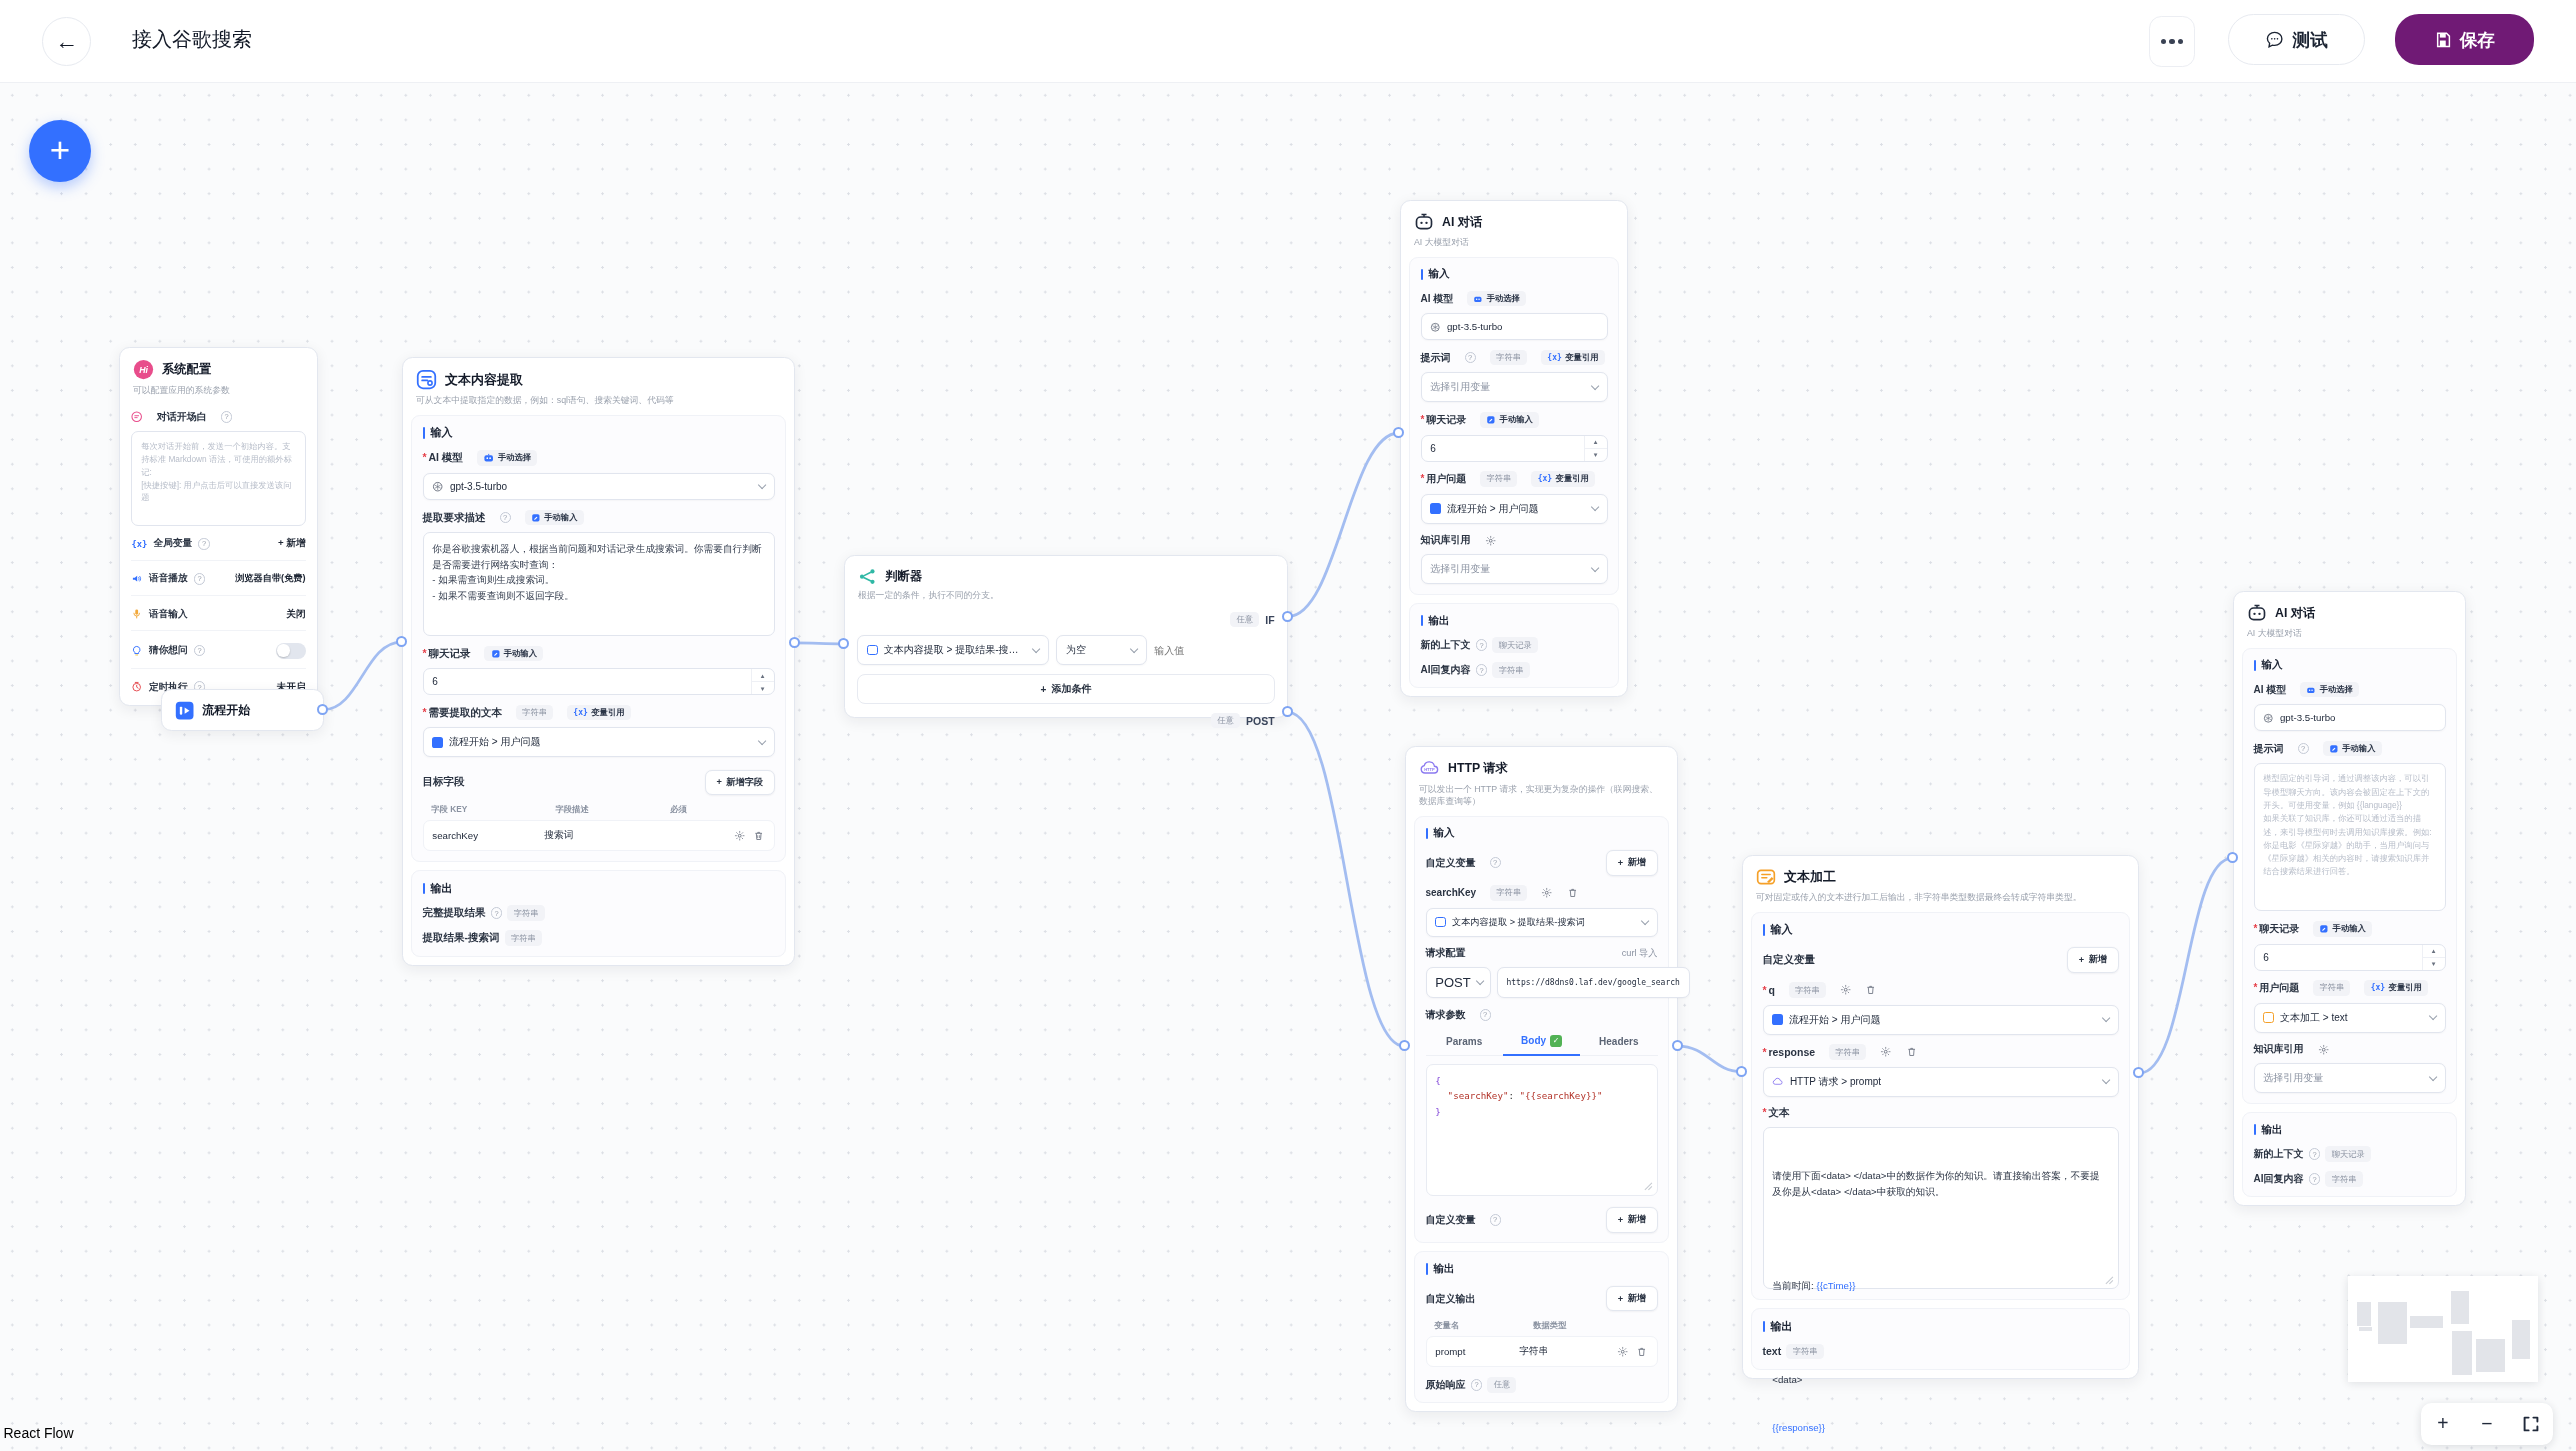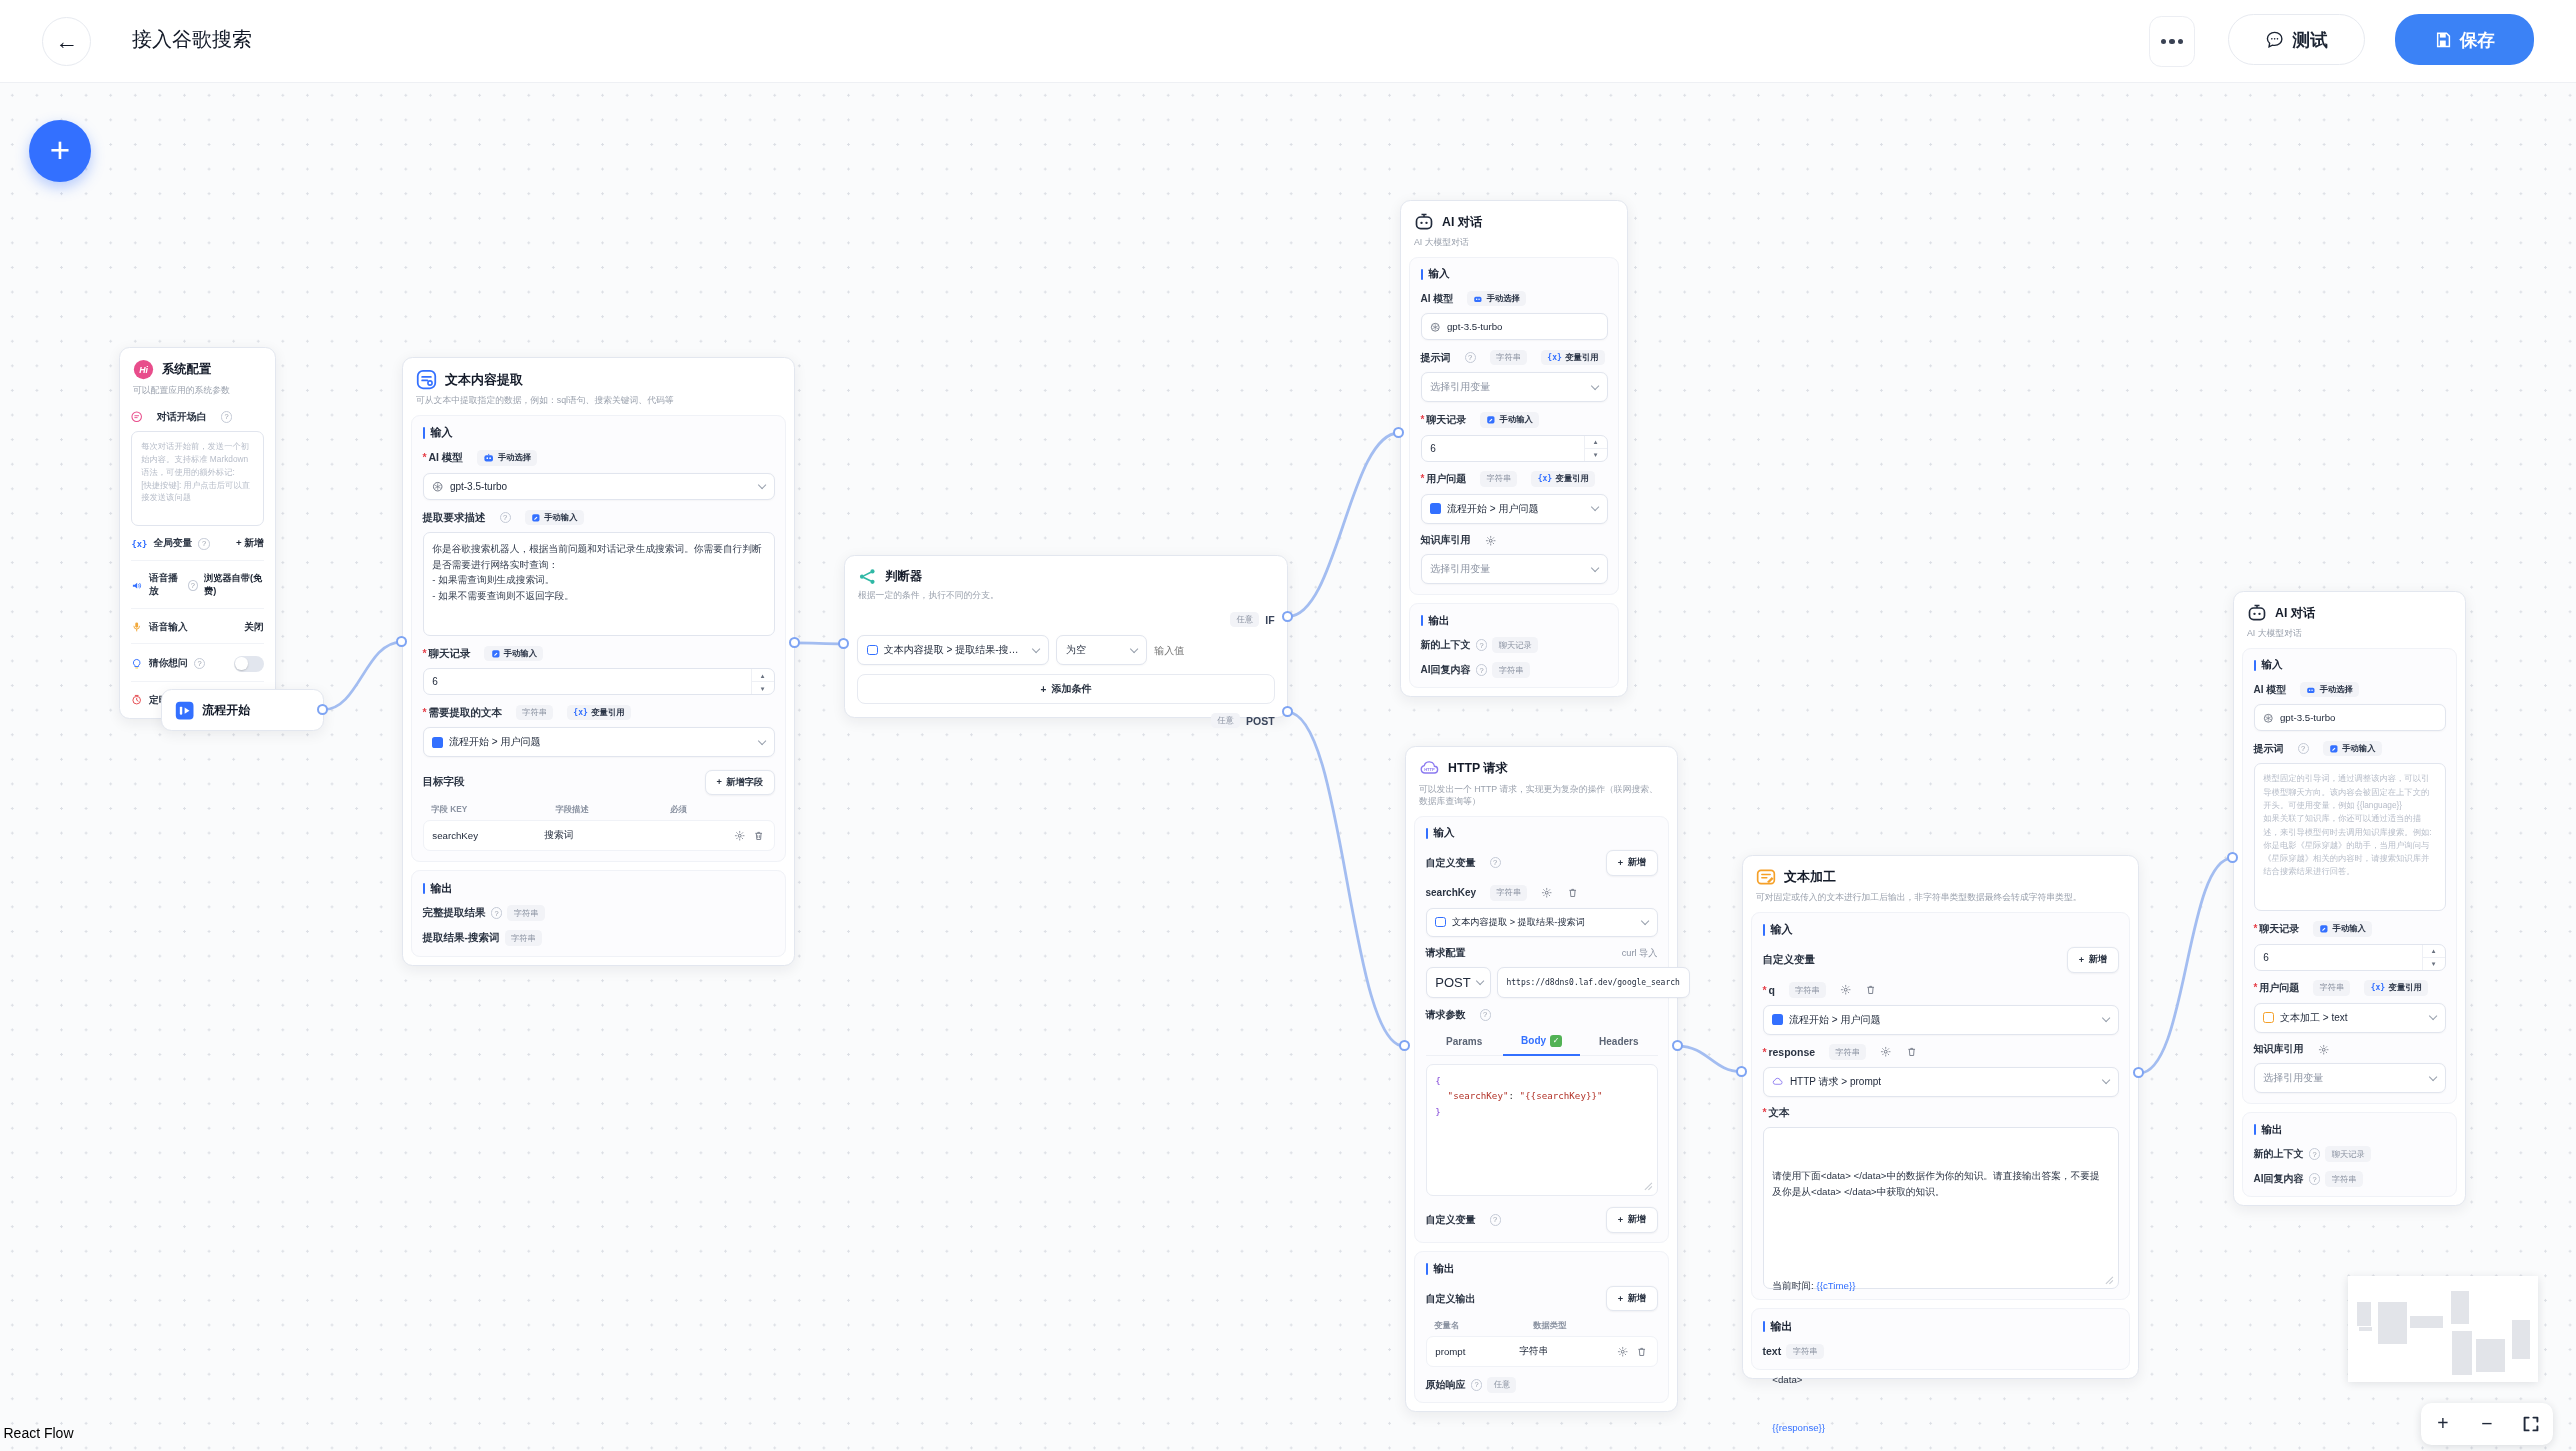--- a/index.html
+++ b/index.html
@@ -6,21 +6,21 @@
 html,body{width:2576px;height:1451px}
 body{font-family:"Liberation Sans","DejaVu Sans",sans-serif;background:#fff;overflow:hidden;color:#1b2333}
 .app{position:relative;width:2576px;height:1451px;overflow:hidden}
 
 .topbar{position:absolute;top:0;left:0;right:0;height:83px;background:#fff;border-bottom:0.9px solid #eef0f4;z-index:60}
 .back-btn{position:absolute;left:42px;top:16.7px;width:49px;height:49px;border-radius:50%;border:0.9px solid #e7eaf0;background:#fff;display:flex;align-items:center;justify-content:center;font-size:23px;color:#111826;cursor:pointer}
 .page-title{position:absolute;left:132px;top:26px;font-size:20px;font-weight:400;color:#111826}
 .more-btn{position:absolute;left:2149px;top:16px;width:46px;height:51px;border:0.9px solid #eceef3;border-radius:12.3px;background:#fff;display:flex;align-items:center;justify-content:center;gap:3.5px}
 .more-btn i{width:5.3px;height:5.3px;border-radius:50%;background:#3a4254;display:block}
 .test-btn{position:absolute;left:2228px;top:14px;width:137px;height:51px;border:0.9px solid #e7eaf0;border-radius:25.5px;background:#fff;display:flex;align-items:center;justify-content:center;gap:8px;font-size:17.6px;font-weight:600;color:#1c2433}
-.save-btn{position:absolute;left:2395px;top:14px;width:139px;height:51px;border-radius:24px;background:#3b82f6;display:flex;align-items:center;justify-content:center;gap:8px;font-size:17.6px;font-weight:600;color:#fff}
+.save-btn{position:absolute;left:2395px;top:14px;width:139px;height:51px;border-radius:24px;background:#701a75;display:flex;align-items:center;justify-content:center;gap:8px;font-size:17.6px;font-weight:600;color:#fff}
 
 .canvas{position:absolute;top:83px;left:0;right:0;bottom:0;background:#fafbfc;background-image:radial-gradient(#dcdfe5 1.3px,transparent 1.3px);background-size:24.6px 24.6px;z-index:0}
 .edges{position:absolute;left:0;top:0;width:2576px;height:1451px;z-index:1;pointer-events:none}
 .attribution{position:absolute;left:3.5px;top:1425px;font-size:14px;color:#000000;z-index:5}
 .add-fab{position:absolute;left:29px;top:120px;width:62px;height:62px;border-radius:50%;background:#3370ff;box-shadow:0 5.3px 14px rgba(51,112,255,.35);display:flex;align-items:center;justify-content:center;z-index:10}
 .add-fab span{color:#fff;font-size:35px;font-weight:400;line-height:1;margin-top:-2.6px}
 
 .node{position:absolute;background:#fff;border:0.9px solid #e3e7ef;border-radius:10.5px;box-shadow:0 3.5px 14px rgba(22,28,41,.07);z-index:2}
 .nhead{display:flex;align-items:center;gap:8px;padding:11.4px 13px 1.8px}
 .ntitle{font-size:13px;font-weight:700;color:#141b29}
@@ -132,21 +132,21 @@
       <path d="M1466,811 C1530,811 1536,1191 1598,1191"></path>
       <path d="M1910,1191 C1944,1191 1950,1220 1982,1220"></path>
       <path d="M2435,1222 C2490,1222 2488,977 2541,977"></path>
     </g>
   </svg>
 
   <div class="add-fab">
       <span>+</span>
     </div>
 
-  <div class="node" style="left:119px;top:347px;width:157px">
+  <div class="node" style="left:119px;top:347px;width:199px">
     <div class="nhead">
       <svg width="21" height="21" viewBox="0 0 24 24">
           <circle cx="12" cy="12" r="11" fill="#e84d8b"></circle>
           <text x="12" y="16" text-anchor="middle" font-size="10" font-style="italic" font-weight="bold" fill="#fff" font-family="Liberation Sans">Hi</text>
         </svg>
       <span class="ntitle" style="font-size:12.3px">系统配置</span>
     </div>
     <div class="nsub">可以配置应用的系统参数</div>
     <div style="padding:1.8px 11.4px 11.4px">
       <div class="frow" style="margin-top:3.5px;font-size:10px">

